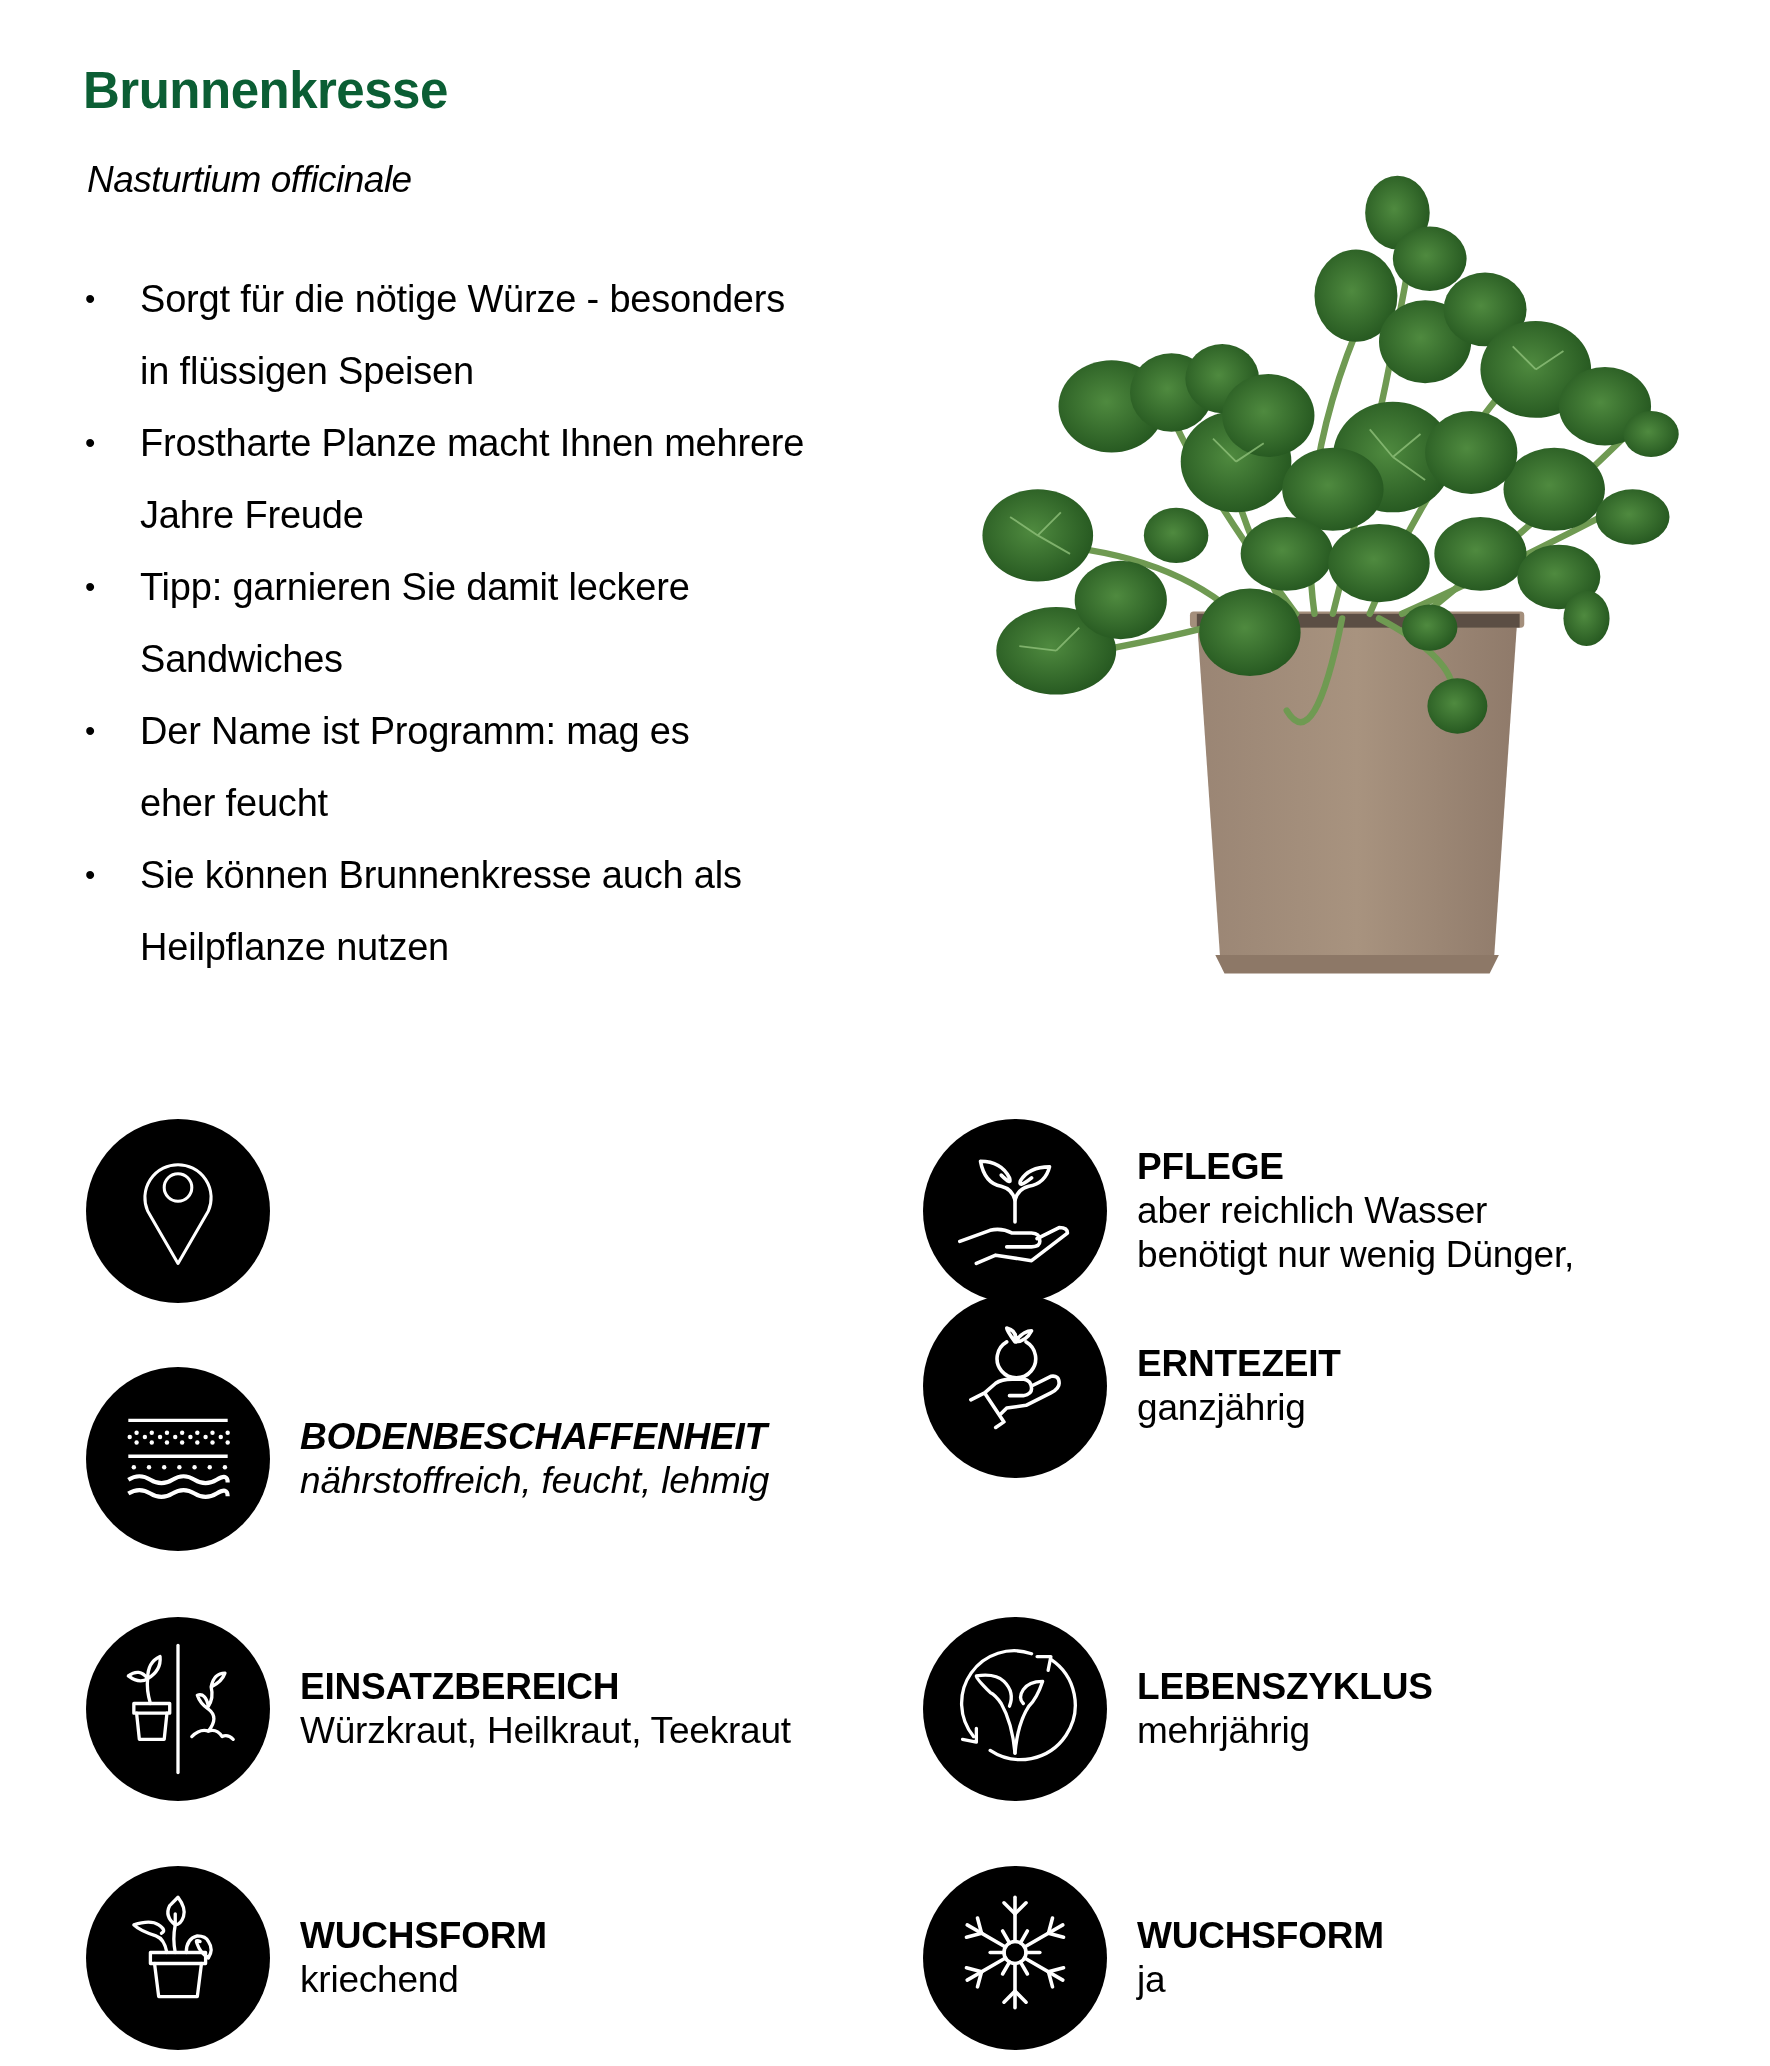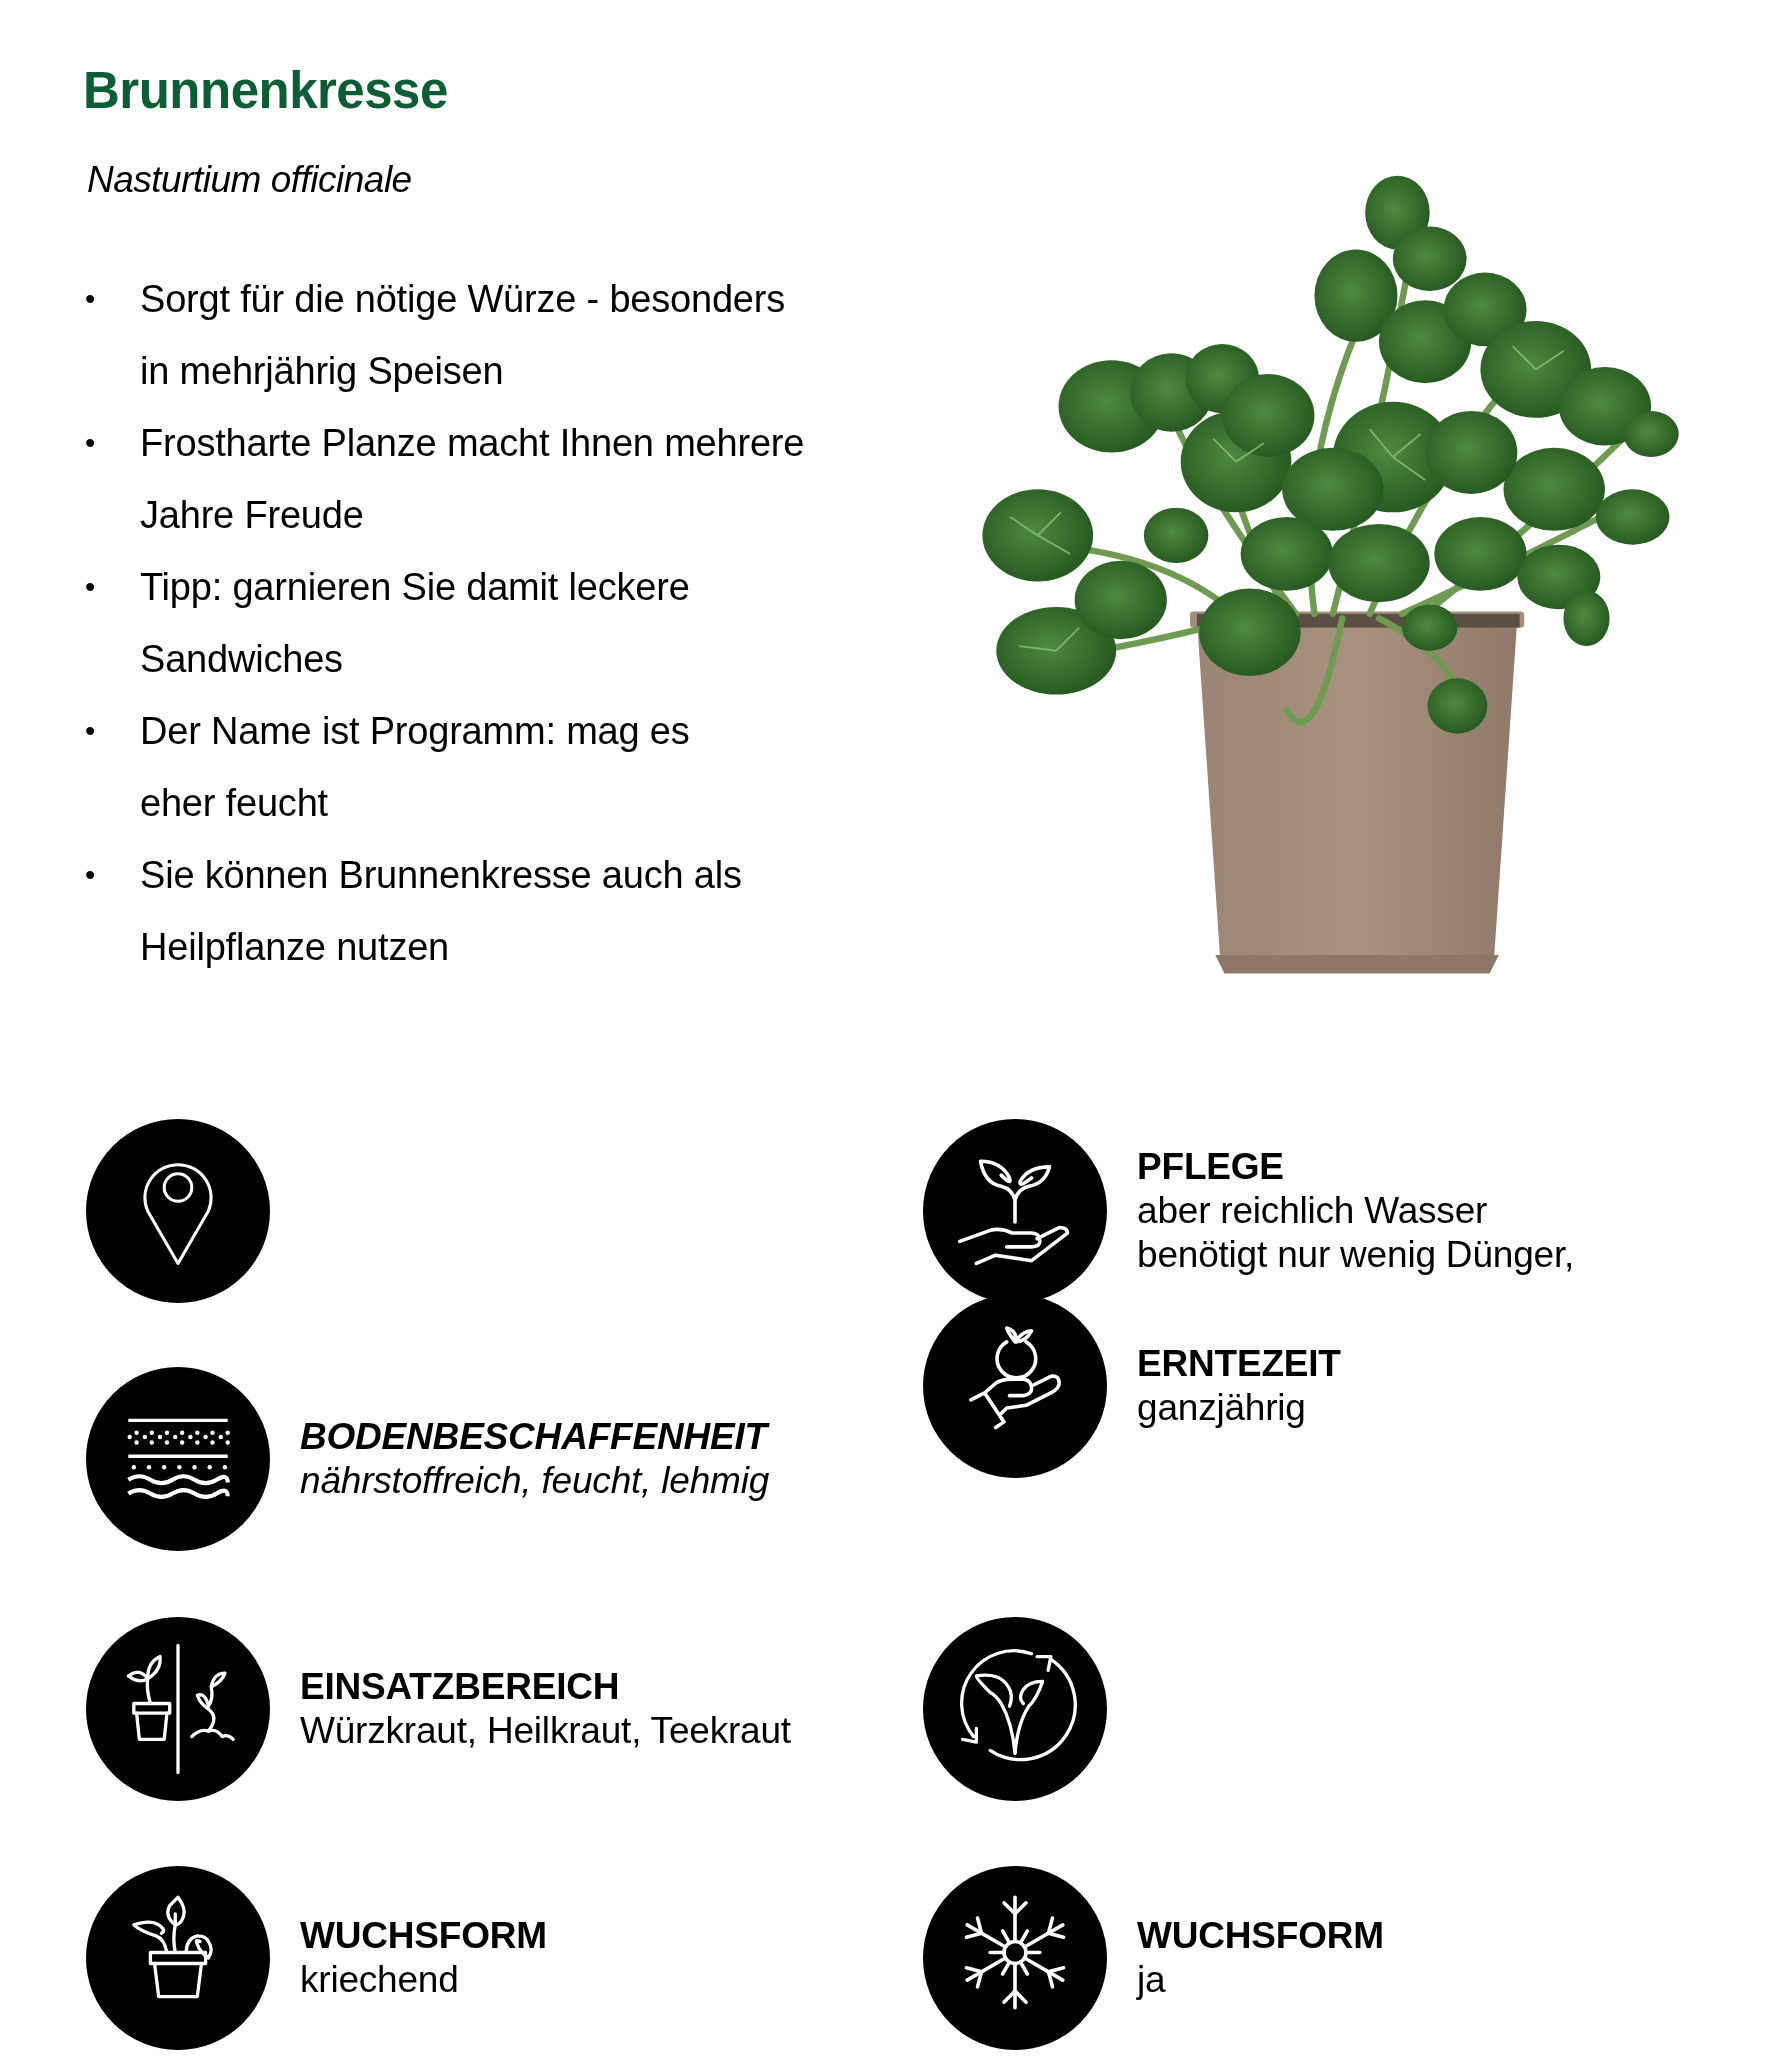--- a/index.html
+++ b/index.html
@@ -22,21 +22,21 @@
   .feat .val { font-size:37px; line-height:44px; letter-spacing:-0.2px; }
 </style>
 </head>
 <body>
 
 <h1 class="title" style="color:#0b5e34">Brunnenkresse</h1>
 <p class="latin">Nasturtium officinale</p>
 
 <ul class="bullets">
   <li><span class="dot">•</span><span>Sorgt für die nötige Würze - besonders</span></li>
-  <li><span>in mehrjährig Speisen</span></li>
+  <li><span>in flüssigen Speisen</span></li>
   <li><span class="dot">•</span><span>Frostharte Planze macht Ihnen mehrere</span></li>
   <li><span>Jahre Freude</span></li>
   <li><span class="dot">•</span><span>Tipp: garnieren Sie damit leckere</span></li>
   <li><span>Sandwiches</span></li>
   <li><span class="dot">•</span><span>Der Name ist Programm: mag es</span></li>
   <li><span>eher feucht</span></li>
   <li><span class="dot">•</span><span>Sie können Brunnenkresse auch als</span></li>
   <li><span>Heilpflanze nutzen</span></li>
 </ul>
 
@@ -220,20 +220,24 @@
   <div class="circle">
     <svg viewBox="0 0 100 100" fill="none" stroke="#fff" stroke-width="2.4" stroke-linecap="round" stroke-linejoin="round">
       <path d="M62 10 A38 38 0 0 0 20 70"></path>
       <path d="M12 72 L22 74 L22 64"></path>
       <path d="M32 80 A38 38 0 0 0 76 14"></path>
       <path d="M66 12 L76 12 L74 22"></path>
       <path d="M50 82 Q48 60 40 46 Q36 40 32 38 Q22 28 22 26 Q36 24 42 30 Q50 38 46 48"></path>
       <path d="M50 82 Q52 60 60 48 Q66 42 70 30 Q60 30 56 36 Q52 42 56 46"></path>
     </svg>
   </div>
+  <div class="txt">
+    <div class="head">LEBENSZYKLUS</div>
+    <div class="val">mehrjährig</div>
+  </div>
 </div>
 
 <div class="feat" style="left:86px; top:1866px;">
   <div class="circle">
     <svg viewBox="0 0 100 100" fill="none" stroke="#fff" stroke-width="2.4" stroke-linecap="round" stroke-linejoin="round">
       <path d="M30 46 H70 V54 H30 Z"></path>
       <path d="M33 54 L36 78 H64 L67 54"></path>
       <path d="M48 46 Q46 36 48 26"></path>
       <path d="M48 26 Q40 20 44 12 Q50 6 50 6 Q56 14 54 20 Q52 26 48 26 V18"></path>
       <path d="M42 46 Q40 36 34 34 Q22 30 18 26 Q30 22 36 26 Q42 30 38 32"></path>

